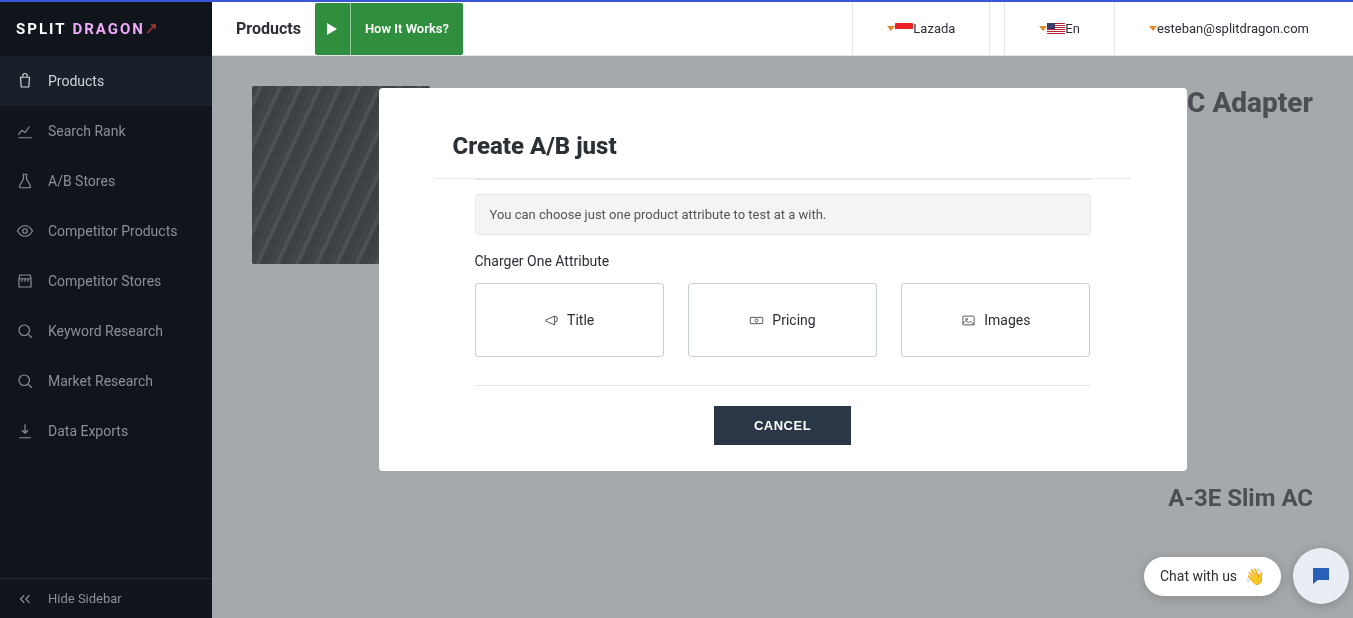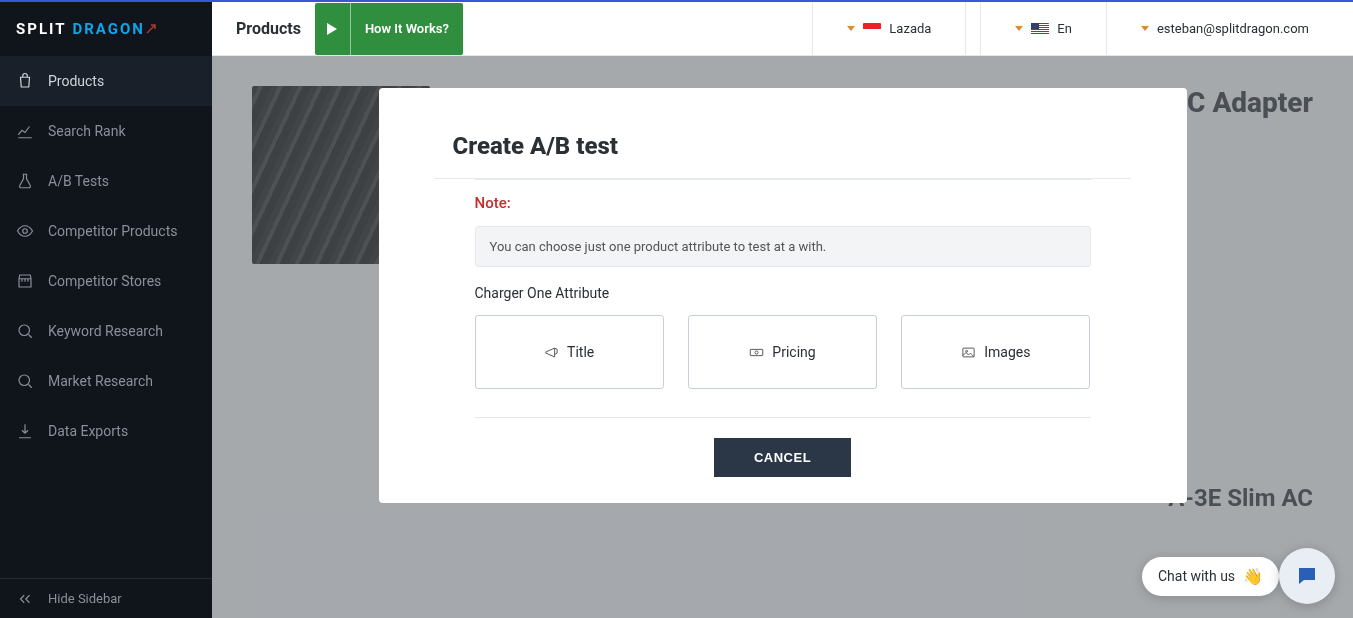--- a/index.html
+++ b/index.html
@@ -3,41 +3,41 @@
 <meta charset="utf-8">
 <style>
 * { margin: 0; padding: 0; box-sizing: border-box; }
 body { font-family: -apple-system, BlinkMacSystemFont, "Segoe UI", Roboto, Helvetica, Arial, sans-serif; width: 1353px; height: 618px; overflow: hidden; background: #f4f5f7; }
 .app { display: flex; height: 618px; border-top: 2px solid #3a55d6; }
 
 
 .sidebar { width: 212px; background: #10141b; color: #8a8f9a; display: flex; flex-direction: column; flex-shrink: 0; }
 .logo { height: 54px; display: flex; align-items: center; padding: 16px 16px; font-weight: 700; letter-spacing: 2px; font-size: 15px; text-align: right; }
 .logo .s1 { color: #fff; }
-.logo .s2 { color: #0ea5e9; margin-left: 6px; }
+.logo .s2 { color: #f0abfc; margin-left: 6px; }
 .logo svg { margin-left: 1px; }
 .nav { flex: 1; }
 .nav-item { display: flex; align-items: center; gap: 14px; padding: 0 16px; height: 50px; color: #8a8f9a; font-size: 14px; cursor: pointer; }
 .nav-item.active { background: #1a2029; color: #cfd3da; }
 .nav-item svg { width: 18px; height: 18px; stroke: #8a8f9a; stroke-width: 1.6; fill: none; flex-shrink:0;}
 .nav-item.active svg { stroke: #cfd3da; }
 .sidebar-footer { border-top: 1px solid #232a34; height: 40px; display: flex; align-items: center; gap: 14px; padding: 0 16px; font-size: 13px; color: #8a8f9a; cursor:pointer;}
 .sidebar-footer svg { width: 18px; height: 18px; stroke: #8a8f9a; stroke-width: 1.6; fill: none; }
 
 
 .main { flex: 1; display: flex; flex-direction: column; position: relative; }
 .topbar { height: 54px; background: #fff; border-bottom: 1px solid #e3e6ea; display: flex; align-items: center; padding: 0 24px; gap: 14px; }
 .topbar .title { font-size: 16px; font-weight: 700; color: #2b2f36; }
 .spacer { flex:1; }
 .how-btn { display: flex; align-items: center; background: #2f8f3f; height: 52px; border-radius: 2px; overflow: hidden; cursor:pointer; }
 .how-btn .play { width: 36px; height: 100%; display:flex; align-items:center; justify-content:center; border-right: 1px solid rgba(255,255,255,.5); }
 .how-btn .play svg { fill:#fff; width:10px; height:12px;}
 .how-btn .lbl { color: #fff; font-size: 13px; font-weight: 600; padding: 0 14px; }
 .top-sep { width:1px; height:54px; background:#e3e6ea; }
-.top-cell { padding: 0 20px; height:47px; display:flex; align-items:center; gap:8px; font-size:13px; color:#2b2f36; cursor:pointer;}
+.top-cell { padding: 0 20px; height:47px; display:flex; align-items:center; gap:0; font-size:13px; color:#2b2f36; cursor:pointer;}
 .caret-down { width:0; height:0; border-left:4px solid transparent; border-right:4px solid transparent; border-top:5px solid #e08a2a; }
 .flag { width:18px; height:12px; display:inline-block; border-radius:1px;}
 .flag-sg { background: linear-gradient(180deg,#ed2125 0 50%, #fff 50% 100%);}
 .flag-us { background: repeating-linear-gradient(180deg,#b22234 0 1px,#fff 1px 2px); position: relative; }
 .flag-us::after{content:"";position:absolute;top:0;left:0;width:8px;height:6px;background:#3c3b6e;}
 .mail-icon { width:22px; height:14px; border:2px solid #222; border-radius:2px; position:relative; }
 .mail-icon::after{content:"";position:absolute; top:0; left:0; right:0; height:0; border-bottom:7px solid transparent; border-left:9px solid #222; border-right:9px solid #222; clip-path: polygon(0 0, 100% 0, 50% 100%);}
 .badge { width:22px; height:22px; border-radius:50%; background:#e08a2a; color:#fff; font-size:11px; font-weight:700; display:flex; align-items:center; justify-content:center;}
 .content { flex:1; position:relative; overflow:hidden; }
 
@@ -62,21 +62,21 @@
 .note-lbl { color:#c02f2e; font-size:15px; font-weight:500; margin-bottom:14px;}
 .note-box { background:#f3f4f6; border:1px solid #e5e8ec; padding:12px 14px; font-size:13px; color:#555; border-radius:3px;}
 .choose-lbl { font-size:14px; color:#2b2f36; margin:18px 0 14px 0; }
 .attr-row { display:flex; gap:24px;text-align:center; }
 .attr-card { flex:1; height:74px; border:1px solid #c7ced7; border-radius:3px; display:flex; align-items:center; justify-content:center; gap:8px; font-size:14px; color:#2b2f36; cursor:pointer;}
 .attr-card svg { width:15px; height:15px; stroke:#444; stroke-width:1.4; fill:none;}
 .cancel-row { display:flex; justify-content:center; margin-top:28px; border-top:1px solid #e5e8ec; padding:20px 0 18px 0; margin-left:96px; margin-right:96px;}
 .cancel-btn { background:#2b3647; color:#fff; font-weight:700; font-size:13px; padding:12px 40px; letter-spacing:.5px; cursor:pointer; border:none;}
 
 
-.chat-wrap { position:absolute; right:18px; bottom:14px; display:flex; align-items:center; gap:0;}
+.chat-wrap { position:absolute; right:4px; bottom:14px; display:flex; align-items:center; gap:12px;}
 .chat-pill { background:#fff; border-radius:22px; box-shadow:0 2px 12px rgba(0,0,0,.18); padding:10px 16px; font-size:14px; color:#2b2f36; display:flex; align-items:center; gap:8px; cursor:pointer;}
 .chat-btn { width:56px; height:56px; border-radius:50%; background:#e9eef5; box-shadow:0 2px 12px rgba(0,0,0,.2); display:flex; align-items:center; justify-content:center; cursor:pointer;}
 .chat-btn svg { width:26px; height:24px; fill:#2a5fb8;}
 .wave { font-size:16px;}
 </style>
 </head>
 <body>
 
 <div class="app">
 
@@ -98,21 +98,21 @@
       <div class="nav-item">
         <svg viewBox="0 0 24 24">
             <path d="M3 17l5-6 4 3 6-8M3 21h18"></path>
           </svg>
         <span>Search Rank</span>
       </div>
       <div class="nav-item">
         <svg viewBox="0 0 24 24">
             <path d="M9 3h6M10 3v6l-5 9a2 2 0 0 0 2 3h10a2 2 0 0 0 2-3l-5-9V3"></path>
           </svg>
-        <span>A/B Tests</span>
+        <span>A/B Stores</span>
       </div>
       <div class="nav-item">
         <svg viewBox="0 0 24 24">
             <path d="M2 12s4-7 10-7 10 7 10 7-4 7-10 7S2 12 2 12z"></path>
             <circle cx="12" cy="12" r="3"></circle>
           </svg>
         <span>Competitor Products</span>
       </div>
       <div class="nav-item">
         <svg viewBox="0 0 24 24">
@@ -193,26 +193,25 @@
         <div class="prod-row2">
            <div style="display:flex; justify-content:flex-end;">
              <div class="prod-title2">A-3E Slim AC</div>
            </div>
         </div>
       </div>
 
       <div class="overlay">
         <div class="modal">
           <div class="modal-inner">
-            <h2>Create A/B test</h2>
+            <h2>Create A/B just</h2>
           </div>
           <hr style="margin:0 56px;">
           <hr style="margin:0 96px;">
           <div class="m-body">
-            <div class="note-lbl">Note:</div>
             <div class="note-box">You can choose just one product attribute to test at a with.</div>
             <div class="choose-lbl">Charger One Attribute</div>
             <div class="attr-row">
               <div class="attr-card">
                 <svg viewBox="0 0 24 24">
                     <path d="M3 11l14-6v14L3 13v-2zm14-6l4 2v6l-4 2"></path>
                   </svg>
                 <span>Title</span>
               </div>
               <div class="attr-card">

